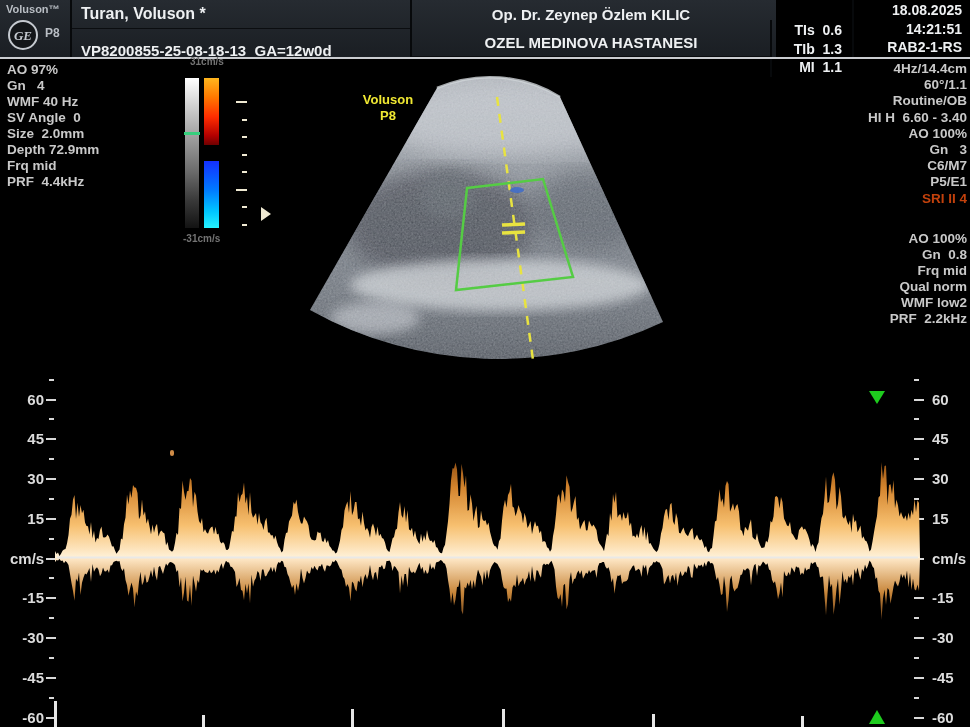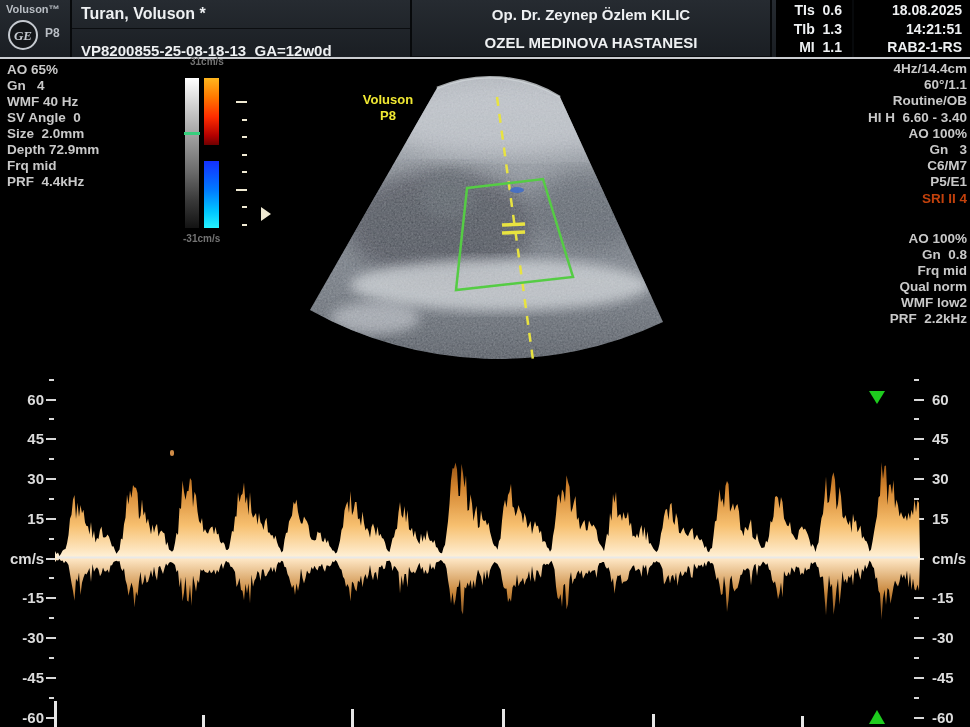--- a/index.html
+++ b/index.html
@@ -5,21 +5,21 @@
   html,body{margin:0;padding:0;background:#000;}
   #screen{position:relative;width:970px;height:727px;background:#000;overflow:hidden;
           font-family:"Liberation Sans",sans-serif;}
   
   #header{position:absolute;left:0;top:0;width:776px;height:57px;
           background:linear-gradient(#262b31,#1a1e23);}
   .hsec{position:absolute;top:0;height:57px;border-left:2px solid #07090b;box-sizing:border-box;}
   #sec-logo{left:0;width:70px;border-left:none;}
   #sec-patient{left:70px;width:340px;}
   #sec-center{left:410px;width:360px;}
-  #sec-indices{left:770px;width:82px;}
+  #sec-indices{left:770px;width:82px;margin-top:20px;}
   #sec-datetime{left:852px;width:118px;}
   .hrow{height:28px;display:flex;align-items:center;color:#eef0f2;font-weight:bold;
         font-size:15px;white-space:pre;}
   .hrow.top{border-bottom:1px solid #0b0d10;}
   #sec-patient .hrow{padding-left:9px;font-size:16px;}
   #sec-patient .hrow.bot{font-size:15px;margin-top:7px;}
   #sec-center .hrow{justify-content:center;}
   .idxline,.dtline{color:#eef0f2;font-weight:bold;font-size:14px;line-height:18.5px;
         text-align:right;white-space:pre;}
   #sec-indices{padding:1px 10px 0 0;box-sizing:border-box;}
@@ -93,21 +93,21 @@
       </div>
     <div id="sec-datetime" class="hsec">
       <div class="dtline">18.08.2025</div>
       <div class="dtline">14:21:51</div>
       <div class="dtline">RAB2-1-RS</div>
     </div>
   </div>
   <div id="header-underline"></div>
 
   <div id="left-params">
-      <div class="pl">AO 65%</div>
+      <div class="pl">AO 97%</div>
       <div class="pl">Gn   4</div>
       <div class="pl">WMF 40 Hz</div>
       <div class="pl">SV Angle  0</div>
       <div class="pl">Size  2.0mm</div>
       <div class="pl">Depth 72.9mm</div>
       <div class="pl">Frq mid</div>
       <div class="pl">PRF  4.4kHz</div>
     </div>
   <div id="right-params-top">
       <div class="pl">4Hz/14.4cm</div>

